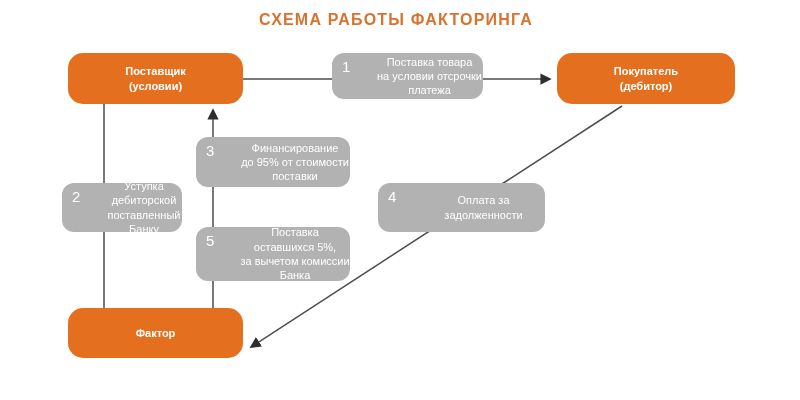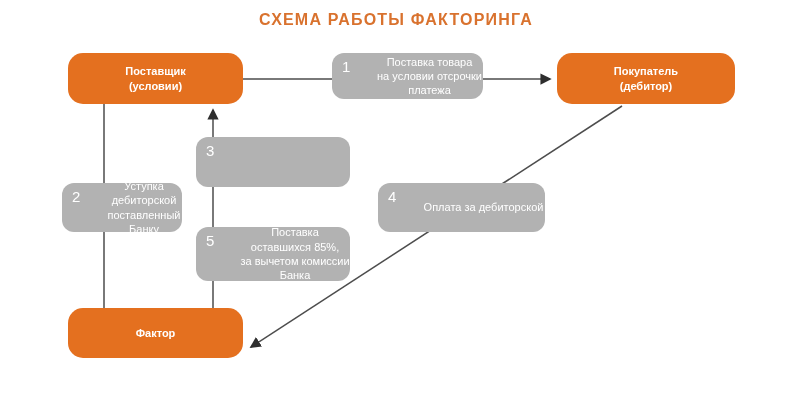--- a/index.html
+++ b/index.html
@@ -76,31 +76,35 @@
     <span class="step-num">2</span>
     <div class="step-text">
       <div>Уступка</div>
       <div>дебиторской</div>
       <div>поставленный Банку</div>
     </div>
   </div>
 
   <div class="step step-3">
     <span class="step-num">3</span>
+    <div class="step-text">
+      <div>Финансирование</div>
+      <div>до 95% от стоимости поставки</div>
+    </div>
   </div>
 
   <div class="step step-4">
     <span class="step-num">4</span>
     <div class="step-text">
-      <div>Оплата за дебиторской</div>
+      <div>Оплата за задолженности</div>
     </div>
   </div>
 
   <div class="step step-5">
     <span class="step-num">5</span>
     <div class="step-text">
       <div>Поставка</div>
-      <div>оставшихся 85%,</div>
+      <div>оставшихся 5%,</div>
       <div>за вычетом комиссии Банка</div>
     </div>
   </div>
 
 </div>
 
 </body></html>

